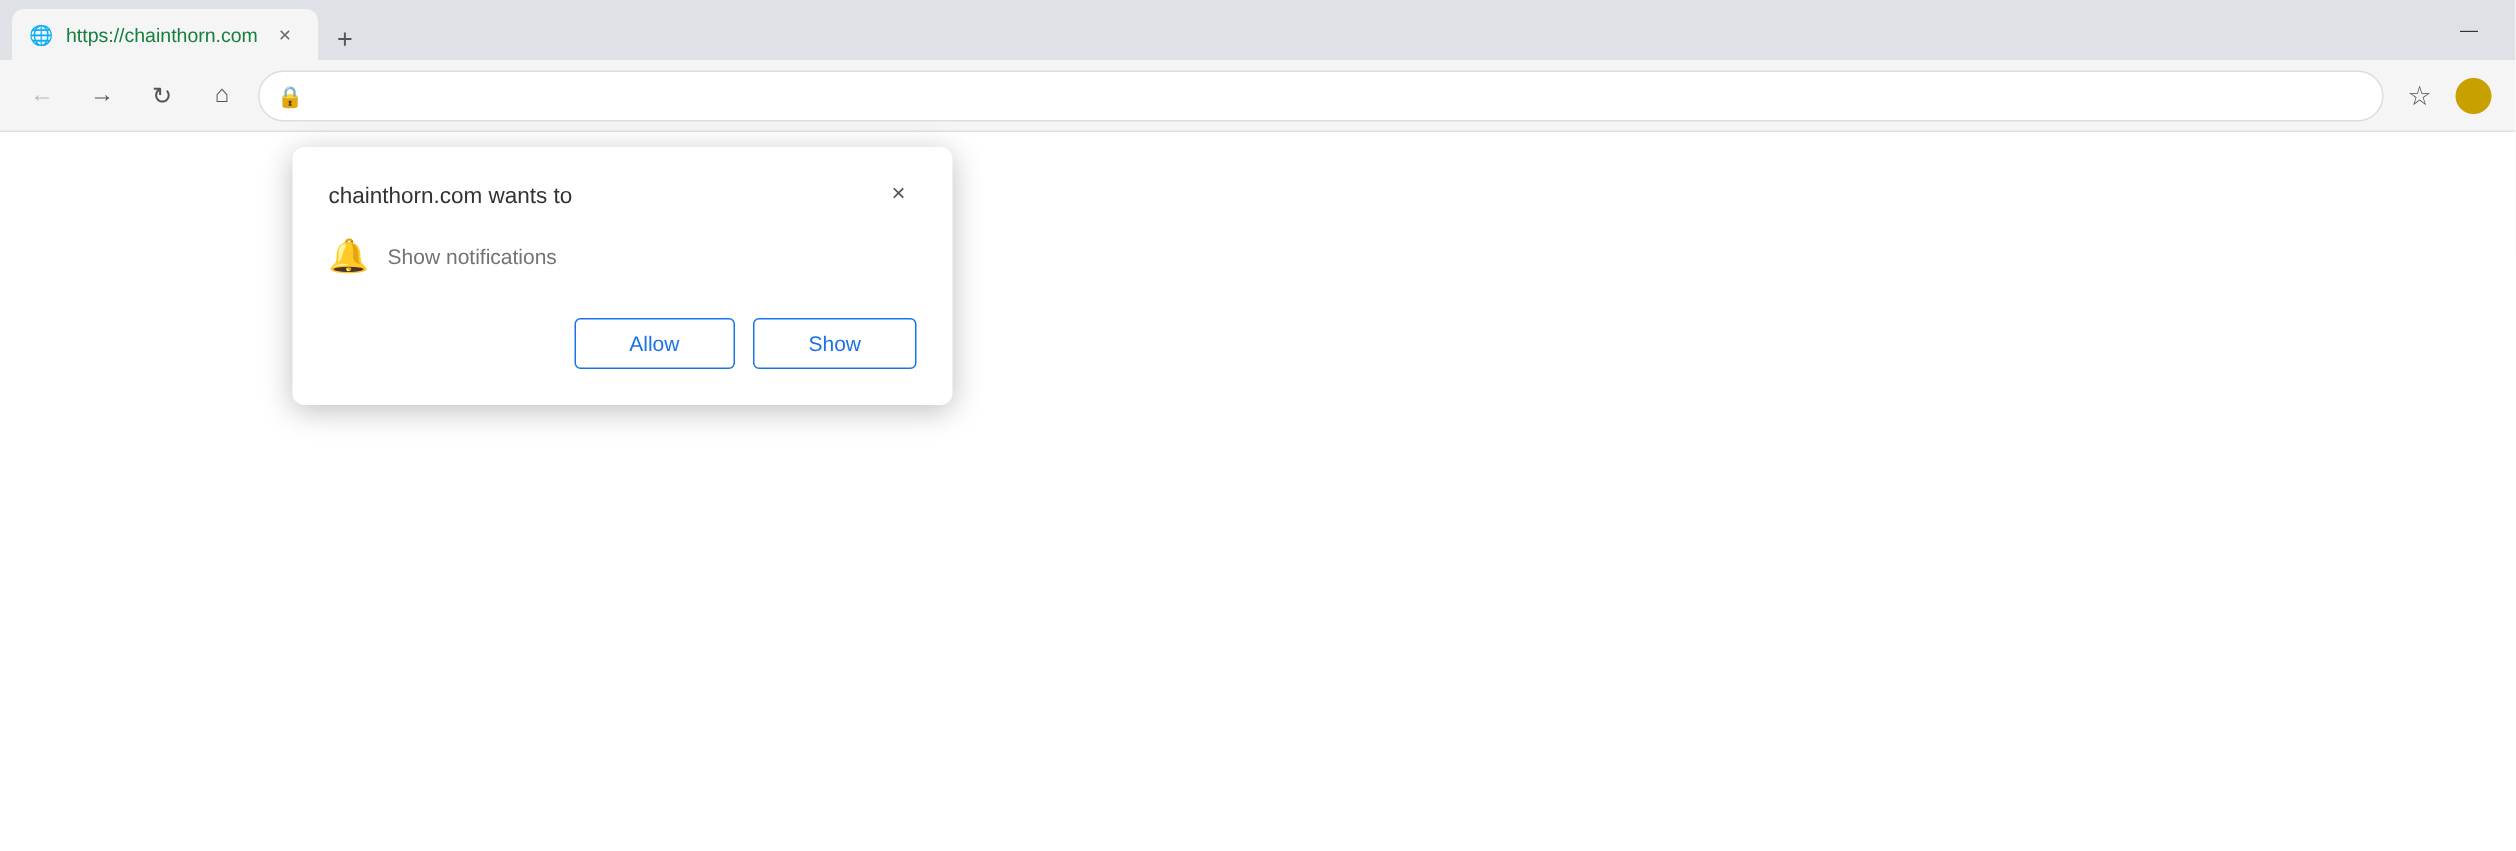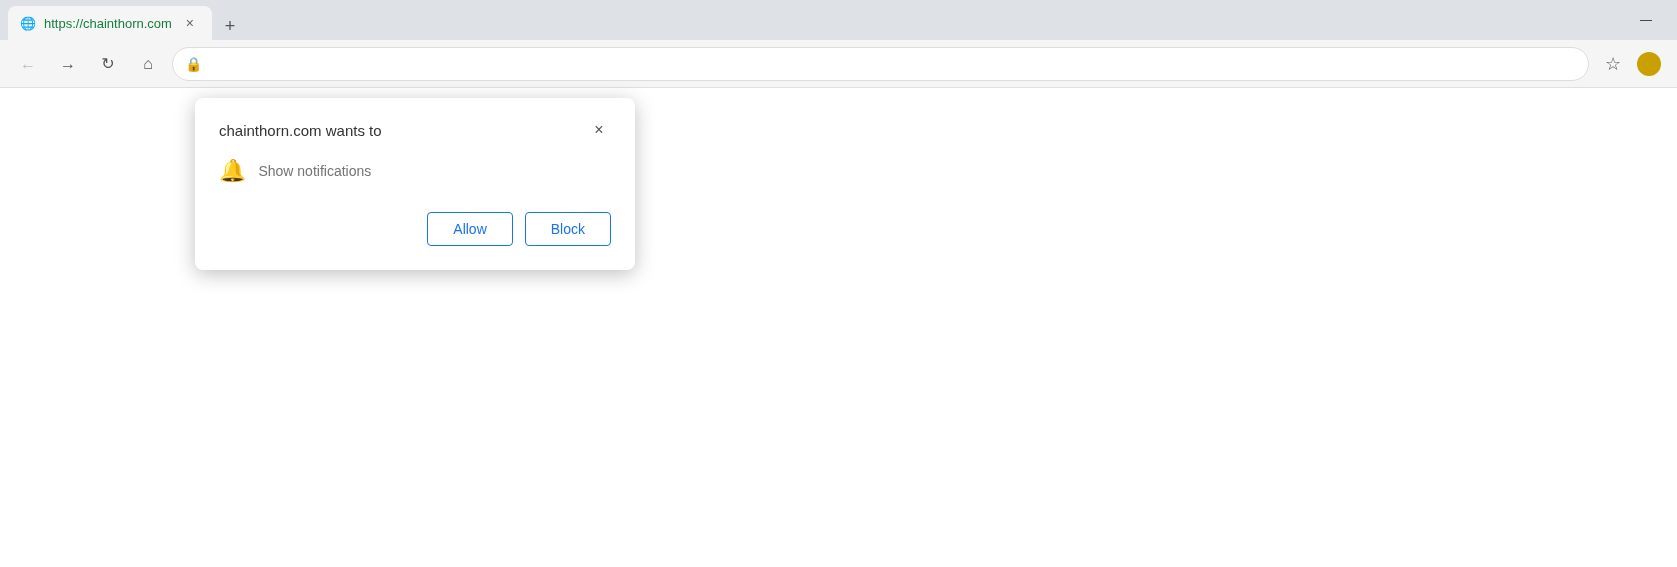--- a/index.html
+++ b/index.html
@@ -244,21 +244,21 @@
       color: #737373;
     }
 
     .popup-actions {
       display: flex;
       justify-content: flex-end;
       gap: 12px;
     }
 
     .popup-btn {
-      padding: 8px 25px;
+      padding: 8px 36px;
       border-radius: 4px;
       border: 1px solid #1a73e8;
       background: #fff;
       color: #1a73e8;
       font-size: 14px;
       cursor: pointer;
       font-family: 'Segoe UI', Arial, sans-serif;
     }
   </style>
 </head>
@@ -304,17 +304,17 @@
       <span class="popup-close">×</span>
     </div>
 
     <div class="popup-permission-row">
       <span class="bell-icon">🔔</span>
       <span class="permission-text">Show notifications</span>
     </div>
 
     <div class="popup-actions">
       <button class="popup-btn">Allow</button>
-      <button class="popup-btn">Block</button>
+      <button class="popup-btn">Show</button>
     </div>
   </div>
 
 </div>
 
 </body></html>

